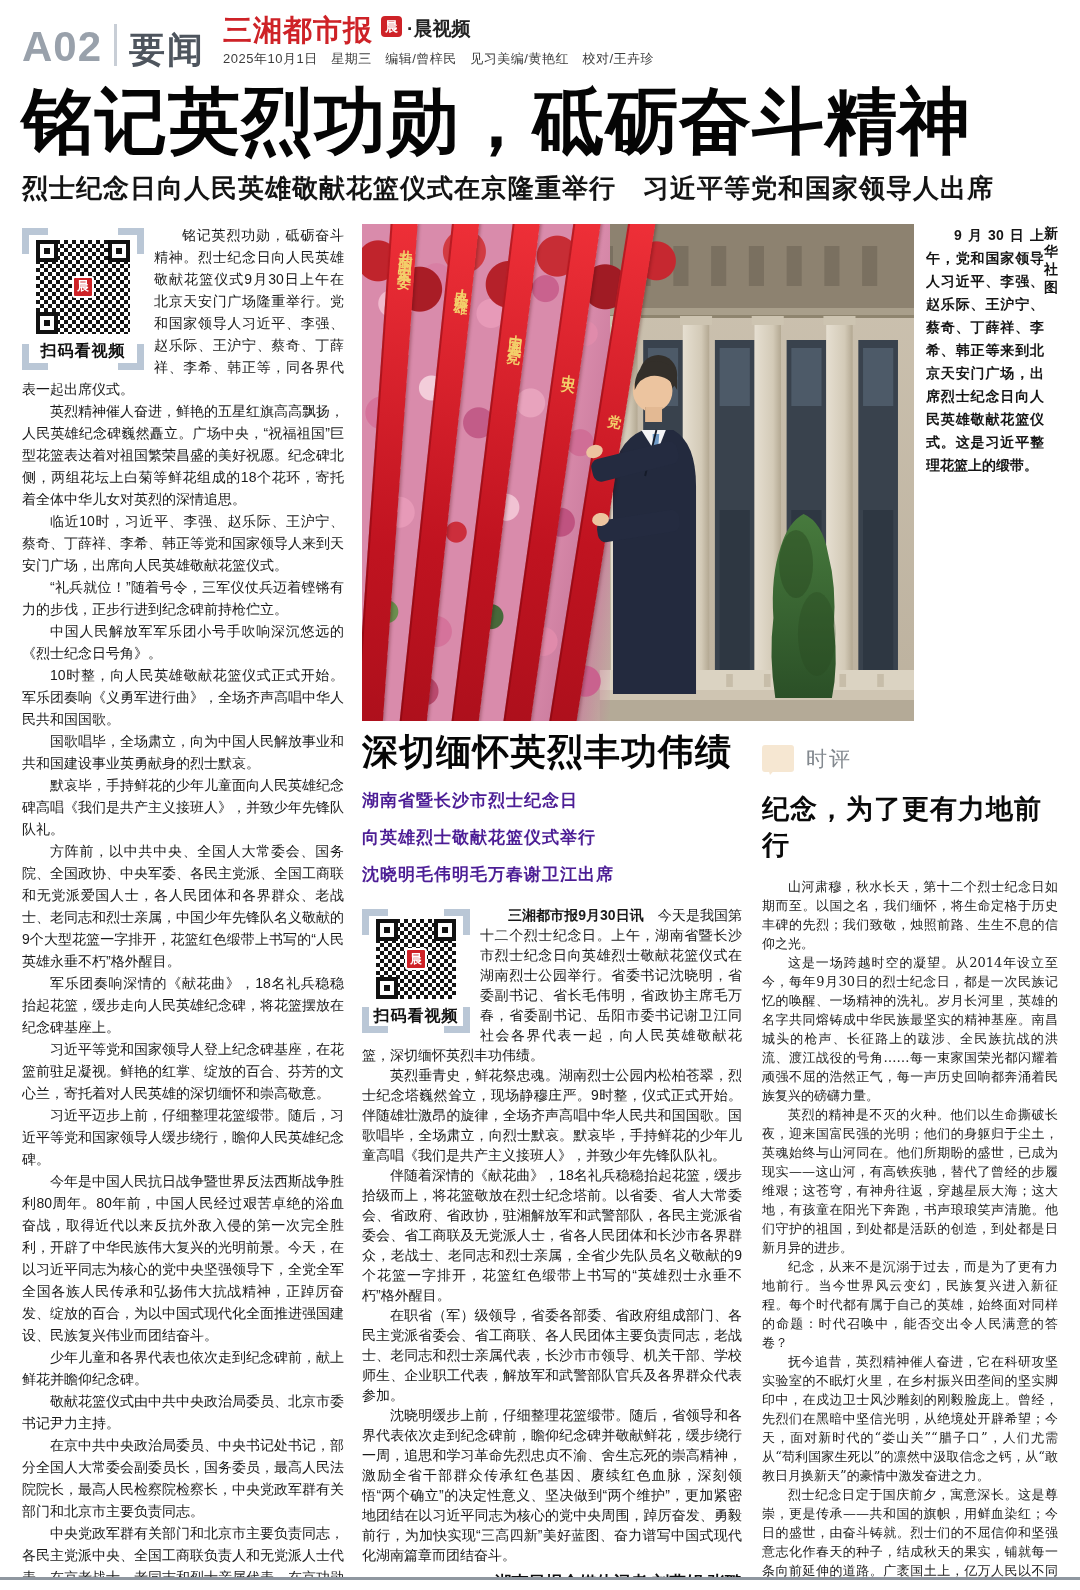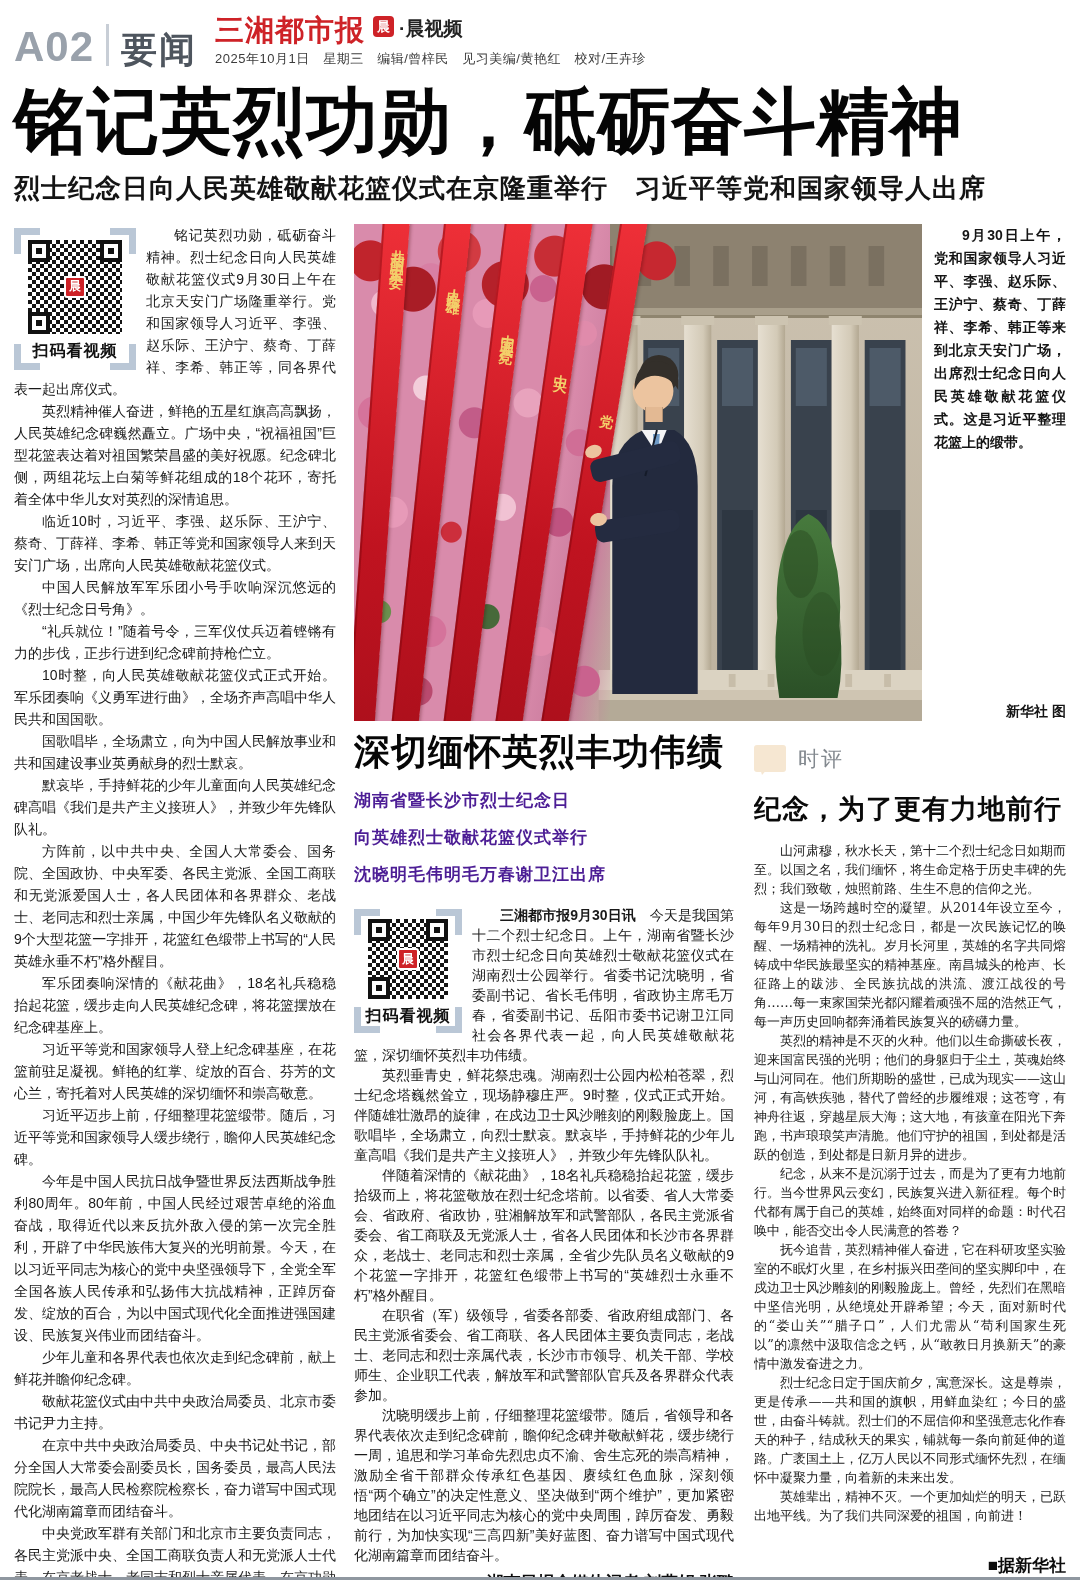--- a/index.html
+++ b/index.html
@@ -2,21 +2,21 @@
 <html style="--brand-red: #ce2227; --ribbon-red: #d8242c; --ribbon-gold: #f3cf6a; --kicker-beige: #f6e7d2; --rule-gray: #8f97a0;"><head>
 <meta charset="utf-8">
 <style>
   :root{
     --brand-red:#ce2227; --ribbon-red:#d8242c; --ribbon-gold:#f3cf6a;
     --kicker-beige:#f6e7d2; --page-gray:#99a1ab; --section-gray:#4e555e; --rule-gray:#8f97a0;
   }
   *{margin:0;padding:0;box-sizing:border-box;}
   html,body{background:#fff;}
   body{font-family:"Liberation Sans","DejaVu Sans",sans-serif;color:#111;}
-  .page{position:relative;width:1080px;height:1590px;overflow:hidden;background:#fff;padding:10px 14px 0;}
+  .page{position:relative;width:1080px;height:1590px;overflow:hidden;background:#fff;padding:10px 22px 0;}
 
   
   .masthead-row{display:flex;align-items:flex-end;height:58px;}
   .page-no{font-size:42px;font-weight:700;color:var(--page-gray);line-height:1;letter-spacing:1px;}
   .vdiv{width:3px;height:42px;background:#c8ced6;margin:0 12px 2px;}
   .section{font-size:36px;font-weight:800;color:var(--section-gray);line-height:1;letter-spacing:2px;}
   .brand{margin-left:18px;display:flex;flex-direction:column;justify-content:flex-end;}
   .brand-top{display:flex;margin-top:21px;}
   .brand-name{font-size:29px;font-weight:900;color:var(--brand-red);letter-spacing:1px;line-height:1;}
   .brand-badge{display:inline-flex;align-items:center;justify-content:center;width:21px;height:21px;margin:0 5px 0 8px;background:var(--brand-red);color:#fff;font-size:13px;font-weight:700;border-radius:4px;}
@@ -103,21 +103,21 @@
   .r4{left:174px;transform:rotate(8deg);padding-top:150px;}
   .r5{left:224px;transform:rotate(9deg);padding-top:190px;}
   .sleeve{position:absolute;background:#242b40;border-radius:8px;z-index:5;}
   .sleeve.s1{left:41.5%;top:45.5%;width:16%;height:23px;transform:rotate(-14deg);}
   .sleeve.s2{left:42.5%;top:58.5%;width:15%;height:22px;transform:rotate(-9deg);}
   .hand{position:absolute;background:#ecc49f;border-radius:50%;z-index:6;width:17px;height:13px;}
   .hand.h1{left:40.6%;top:44.4%;transform:rotate(-20deg);}
   .hand.h2{left:41.6%;top:58.2%;transform:rotate(-10deg);}
 
   
-  .caption-col{width:132px;flex:none;display:flex;flex-direction:column;justify-content:space-between;overflow:hidden;}
+  .caption-col{width:132px;flex:none;display:flex;flex-direction:row;justify-content:center;overflow:hidden;}
   .caption-text{font-size:14px;font-weight:700;line-height:23px;text-align:justify;text-indent:2em;color:#151515;}
   .credit{font-size:14px;font-weight:700;text-align:right;margin-top:1px;color:#151515;}
 
   
   .mid h2{font-size:36px;font-weight:900;color:#060606;letter-spacing:1px;line-height:1.15;flex:none;}
   .subheads{margin:10px 0 12px;flex:none;}
   .subheads .subhead{font-size:17px;font-weight:700;color:#4c1d95;line-height:37px;letter-spacing:1px;}
 
   
   .kicker-row{display:flex;align-items:center;gap:12px;margin-top:14px;flex:none;}
@@ -166,33 +166,33 @@
             <span class="finder tr"></span>
             <span class="finder bl"></span>
             <span class="qr-badge">晨</span>
           </div>
           <div class="scan-label">扫码看视频</div>
         </div>
         <div>
             <p class="para">铭记英烈功勋，砥砺奋斗精神。烈士纪念日向人民英雄敬献花篮仪式9月30日上午在北京天安门广场隆重举行。党和国家领导人习近平、李强、赵乐际、王沪宁、蔡奇、丁薛祥、李希、韩正等，同各界代表一起出席仪式。</p>
             <p class="para">英烈精神催人奋进，鲜艳的五星红旗高高飘扬，人民英雄纪念碑巍然矗立。广场中央，“祝福祖国”巨型花篮表达着对祖国繁荣昌盛的美好祝愿。纪念碑北侧，两组花坛上白菊等鲜花组成的18个花环，寄托着全体中华儿女对英烈的深情追思。</p>
             <p class="para">临近10时，习近平、李强、赵乐际、王沪宁、蔡奇、丁薛祥、李希、韩正等党和国家领导人来到天安门广场，出席向人民英雄敬献花篮仪式。</p>
+            <p class="para">“礼兵就位！”随着号令，三军仪仗兵迈着铿锵有力的步伐，正步行进到纪念碑前持枪伫立。</p>
             <p class="para">中国人民解放军军乐团小号手吹响深沉悠远的《烈士纪念日号角》。</p>
-            <p class="para">“礼兵就位！”随着号令，三军仪仗兵迈着铿锵有力的步伐，正步行进到纪念碑前持枪伫立。</p>
             <p class="para">10时整，向人民英雄敬献花篮仪式正式开始。军乐团奏响《义勇军进行曲》，全场齐声高唱中华人民共和国国歌。</p>
             <p class="para">国歌唱毕，全场肃立，向为中国人民解放事业和共和国建设事业英勇献身的烈士默哀。</p>
             <p class="para">默哀毕，手持鲜花的少年儿童面向人民英雄纪念碑高唱《我们是共产主义接班人》，并致少年先锋队队礼。</p>
             <p class="para">方阵前，以中共中央、全国人大常委会、国务院、全国政协、中央军委、各民主党派、全国工商联和无党派爱国人士，各人民团体和各界群众、老战士、老同志和烈士亲属，中国少年先锋队名义敬献的9个大型花篮一字排开，花篮红色缎带上书写的“人民英雄永垂不朽”格外醒目。</p>
             <p class="para">军乐团奏响深情的《献花曲》，18名礼兵稳稳抬起花篮，缓步走向人民英雄纪念碑，将花篮摆放在纪念碑基座上。</p>
             <p class="para">习近平等党和国家领导人登上纪念碑基座，在花篮前驻足凝视。鲜艳的红掌、绽放的百合、芬芳的文心兰，寄托着对人民英雄的深切缅怀和崇高敬意。</p>
             <p class="para">习近平迈步上前，仔细整理花篮缎带。随后，习近平等党和国家领导人缓步绕行，瞻仰人民英雄纪念碑。</p>
             <p class="para">今年是中国人民抗日战争暨世界反法西斯战争胜利80周年。80年前，中国人民经过艰苦卓绝的浴血奋战，取得近代以来反抗外敌入侵的第一次完全胜利，开辟了中华民族伟大复兴的光明前景。今天，在以习近平同志为核心的党中央坚强领导下，全党全军全国各族人民传承和弘扬伟大抗战精神，正踔厉奋发、绽放的百合，为以中国式现代化全面推进强国建设、民族复兴伟业而团结奋斗。</p>
             <p class="para">少年儿童和各界代表也依次走到纪念碑前，献上鲜花并瞻仰纪念碑。</p>
             <p class="para">敬献花篮仪式由中共中央政治局委员、北京市委书记尹力主持。</p>
-            <p class="para">在京中共中央政治局委员、中央书记处书记，部分全国人大常委会副委员长，国务委员，最高人民法院院长，最高人民检察院检察长，奋力谱写中国式现代化湖南篇章而团结奋斗。</p>
+            <p class="para">在京中共中央政治局委员、中央书记处书记，部分全国人大常委会副委员长，国务委员，最高人民法院院长，最高人民检察院检察长，中央党政军群有关部门和北京市主要负责同志。</p>
             <p class="para">中央党政军群有关部门和北京市主要负责同志，各民主党派中央、全国工商联负责人和无党派人士代表，在京老战士、老同志和烈士亲属代表，在京功勋荣誉表彰奖励获得者代表，首都各界群众代表等参加仪式。</p>
           </div>
       </div>
 
     </div>
 
     <div class="col-rest">
 
       <div class="photo-row">
         <figure class="photo">
@@ -325,21 +325,21 @@
               <div class="qr">
                 <span class="finder tl"></span>
                 <span class="finder tr"></span>
                 <span class="finder bl"></span>
                 <span class="qr-badge">晨</span>
               </div>
               <div class="scan-label">扫码看视频</div>
             </div>
             <p class="para"><b class="intro">三湘都市报9月30日讯</b><span>　今天是我国第十二个烈士纪念日。上午，湖南省暨长沙市烈士纪念日向英雄烈士敬献花篮仪式在湖南烈士公园举行。省委书记沈晓明，省委副书记、省长毛伟明，省政协主席毛万春，省委副书记、岳阳市委书记谢卫江同社会各界代表一起，向人民英雄敬献花篮，深切缅怀英烈丰功伟绩。</span></p>
             <div>
-                <p class="para">英烈垂青史，鲜花祭忠魂。湖南烈士公园内松柏苍翠，烈士纪念塔巍然耸立，现场静穆庄严。9时整，仪式正式开始。伴随雄壮激昂的旋律，在戍边卫士风沙雕刻的刚毅脸庞上。国歌唱毕，全场肃立，向烈士默哀。默哀毕，手持鲜花的少年儿童高唱《我们是共产主义接班人》，并致少年先锋队队礼。</p>
+                <p class="para">英烈垂青史，鲜花祭忠魂。湖南烈士公园内松柏苍翠，烈士纪念塔巍然耸立，现场静穆庄严。9时整，仪式正式开始。伴随雄壮激昂的旋律，全场齐声高唱中华人民共和国国歌。国歌唱毕，全场肃立，向烈士默哀。默哀毕，手持鲜花的少年儿童高唱《我们是共产主义接班人》，并致少年先锋队队礼。</p>
                 <p class="para">伴随着深情的《献花曲》，18名礼兵稳稳抬起花篮，缓步拾级而上，将花篮敬放在烈士纪念塔前。以省委、省人大常委会、省政府、省政协，驻湘解放军和武警部队，各民主党派省委会、省工商联及无党派人士，省各人民团体和长沙市各界群众，老战士、老同志和烈士亲属，全省少先队员名义敬献的9个花篮一字排开，花篮红色缎带上书写的“英雄烈士永垂不朽”格外醒目。</p>
                 <p class="para">在职省（军）级领导，省委各部委、省政府组成部门、各民主党派省委会、省工商联、各人民团体主要负责同志，老战士、老同志和烈士亲属代表，长沙市市领导、机关干部、学校师生、企业职工代表，解放军和武警部队官兵及各界群众代表参加。</p>
                 <p class="para">沈晓明缓步上前，仔细整理花篮缎带。随后，省领导和各界代表依次走到纪念碑前，瞻仰纪念碑并敬献鲜花，缓步绕行一周，追思和学习革命先烈忠贞不渝、舍生忘死的崇高精神，激励全省干部群众传承红色基因、赓续红色血脉，深刻领悟“两个确立”的决定性意义、坚决做到“两个维护”，更加紧密地团结在以习近平同志为核心的党中央周围，踔厉奋发、勇毅前行，为加快实现“三高四新”美好蓝图、奋力谱写中国式现代化湖南篇章而团结奋斗。</p>
               </div>
           </div>
           <div class="byline">■湖南日报全媒体记者 刘燕娟 张璐</div>
         </article>
 
         <aside class="col right">
           <div class="kicker-row">

